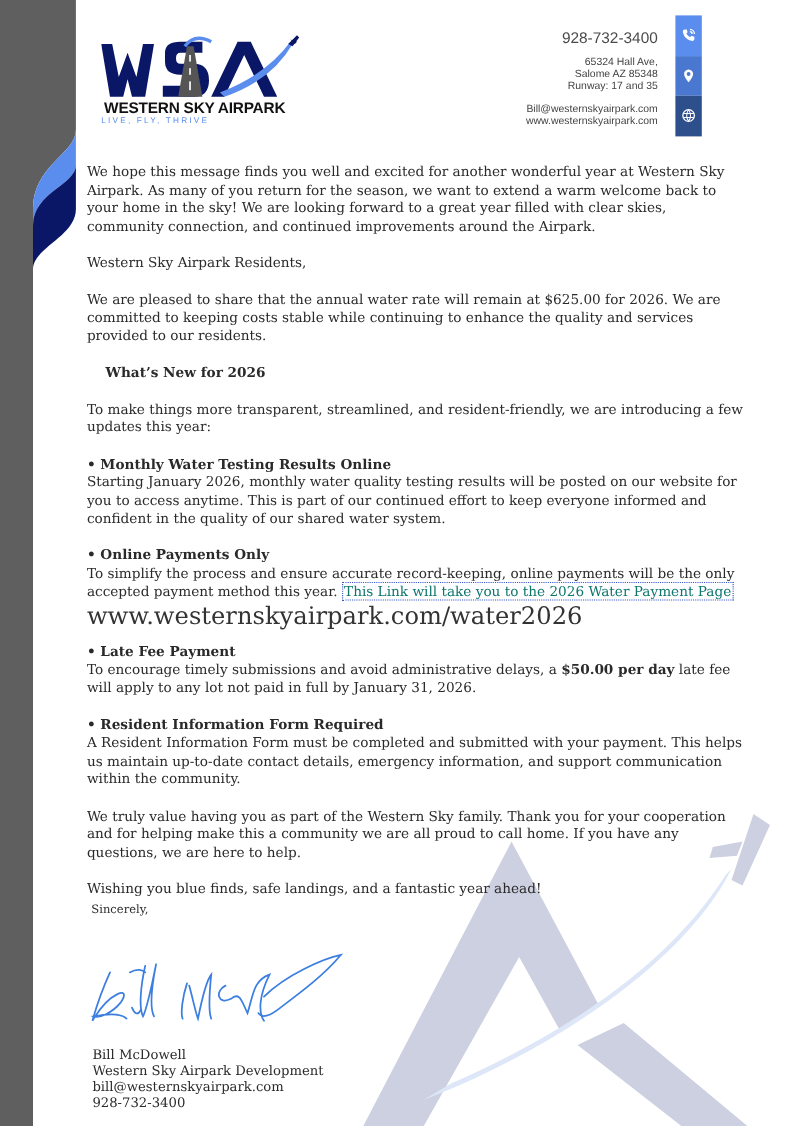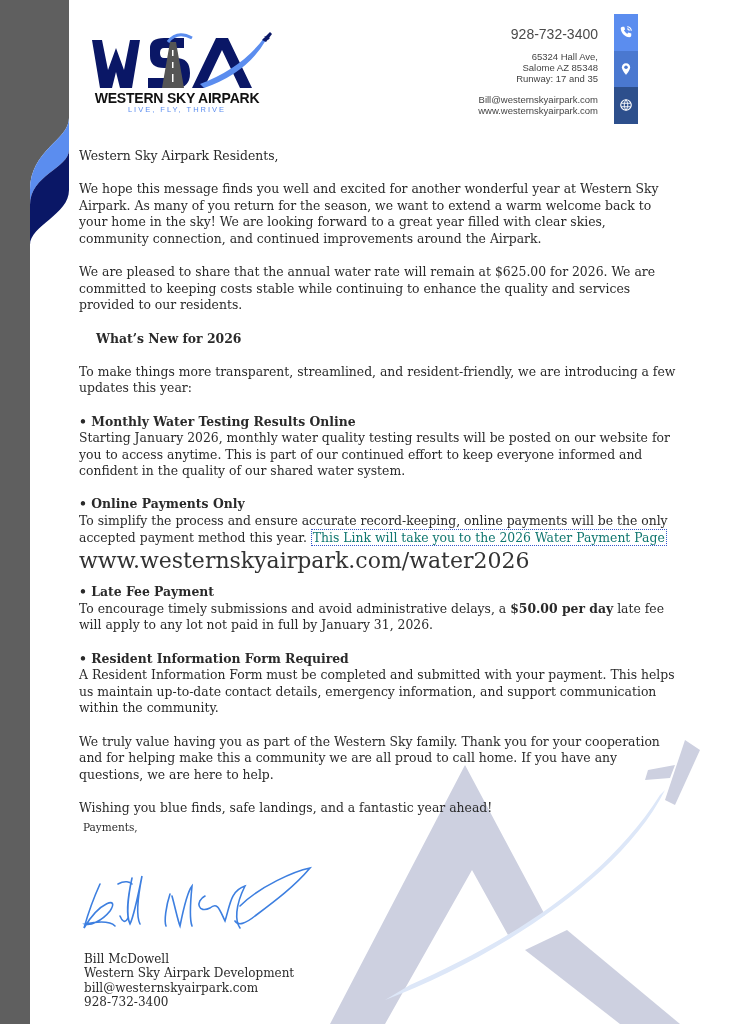--- a/index.html
+++ b/index.html
@@ -5,21 +5,21 @@
   * { box-sizing: border-box; margin: 0; padding: 0; }
   html, body { width: 731px; height: 1024px; overflow: hidden; background: #ffffff; }
   body { position: relative; font-family: "DejaVu Serif", "Liberation Serif", serif; color: #2a2a2a; }
 
   .sidebar-svg { position: absolute; left: 0; top: 0; width: 70px; height: 1024px; z-index: 1; }
   .watermark { position: absolute; left: 330px; top: 720px; width: 401px; height: 304px; z-index: 0; }
 
   .logo { position: absolute; left: 92px; top: 28px; width: 190px; height: 85px; z-index: 2; }
   .logo-wordmark { position: absolute; left: 0; top: 62px; width: 170px; text-align: center;
     font-family: "Liberation Sans", sans-serif; font-weight: bold; font-size: 14px; color: #111; letter-spacing: -0.2px; }
-  .logo-tagline { position: absolute; left: 0; top: 77px; width: 170px; text-align: center;
+  .logo-tagline { position: absolute; left: 0; top: 77px; width: 170px; text-align: left;
     font-family: "Liberation Sans", sans-serif; font-size: 7.5px; color: #5b8def; letter-spacing: 2px; }
 
   .contact { position: absolute; right: 133px; top: 26px; text-align: right; font-family: "Liberation Sans", sans-serif; color: #444; z-index: 2; }
   .contact .phone { font-size: 14px; color: #4a4a4a; margin-bottom: 9px; }
   .contact .addr { font-size: 9.5px; line-height: 11px; }
   .contact .web { font-size: 9.5px; line-height: 11px; margin-top: 10px; }
 
   .icon-column { position: absolute; left: 614px; top: 14px; width: 24px; height: 110px; z-index: 2; }
   .icon-cell { width: 24px; height: 36.6px; display: flex; align-items: center; justify-content: center; }
   .icon-cell svg { width: 14px; height: 14px; }
@@ -94,22 +94,22 @@
   </div>
   <div class="icon-cell c3">
     <svg viewBox="0 0 24 24">
         <circle cx="12" cy="12" r="9" stroke="#fff" stroke-width="2" fill="none"></circle>
         <path d="M4 9 H20 M4 15 H20 M12 3 C8 8 8 16 12 21 M12 3 C16 8 16 16 12 21" stroke="#fff" stroke-width="1.6" fill="none"></path>
       </svg>
   </div>
 </div>
 
 <div class="content">
+  <p>We hope this message finds you well and excited for another wonderful year at Western Sky Airpark. As many of you return for the season, we want to extend a warm welcome back to your home in the sky! We are looking forward to a great year filled with clear skies, community connection, and continued improvements around the Airpark.</p>
   <p>Western Sky Airpark Residents,</p>
-  <p>We hope this message finds you well and excited for another wonderful year at Western Sky Airpark. As many of you return for the season, we want to extend a warm welcome back to your home in the sky! We are looking forward to a great year filled with clear skies, community connection, and continued improvements around the Airpark.</p>
   <p>We are pleased to share that the annual water rate will remain at $625.00 for 2026. We are committed to keeping costs stable while continuing to enhance the quality and services provided to our residents.</p>
   <p class="section-title">What’s New for 2026</p>
   <p>To make things more transparent, streamlined, and resident-friendly, we are introducing a few updates this year:</p>
 
   <p>
     <span class="bullet-title">• Monthly Water Testing Results Online</span><br>
     <span>Starting January 2026, monthly water quality testing results will be posted on our website for you to access anytime. This is part of our continued effort to keep everyone informed and confident in the quality of our shared water system.</span>
   </p>
 
   <p style="margin-bottom:6px;">
@@ -124,21 +124,21 @@
     <span>To encourage timely submissions and avoid administrative delays, a </span><b>$50.00 per day</b><span> late fee will apply to any lot not paid in full by January 31, 2026.</span>
   </p>
 
   <p>
     <span class="bullet-title">• Resident Information Form Required</span><br>
     <span>A Resident Information Form must be completed and submitted with your payment. This helps us maintain up-to-date contact details, emergency information, and support communication within the community.</span>
   </p>
 
   <p>We truly value having you as part of the Western Sky family. Thank you for your cooperation and for helping make this a community we are all proud to call home. If you have any questions, we are here to help.</p>
   <p>Wishing you blue finds, safe landings, and a fantastic year ahead!</p>
-  <p class="sincerely">Payments,</p>
+  <p class="sincerely">Sincerely,</p>
 </div>
 
 <svg class="signature" viewBox="0 0 240 72">
   <g stroke="#3d7fe0" stroke-width="1.6" fill="none" stroke-linecap="round">
     <path d="M20 18 C10 40 6 55 4 62 C20 35 40 30 30 45 C22 55 10 60 5 58 C20 55 30 55 35 60"></path>
     <path d="M40 50 C42 55 45 58 48 52"></path>
     <path d="M52 12 C48 30 46 50 50 58 C54 50 58 30 62 10 C58 30 56 50 60 58"></path>
     <path d="M38 18 C45 14 50 16 52 18"></path>
     <path d="M90 28 C86 40 84 55 86 60 M92 30 C96 45 98 55 100 60 C104 40 108 25 112 20 C110 40 110 55 112 60"></path>
     <path d="M125 30 C115 35 118 48 130 42 C138 35 140 45 145 55 C150 40 150 25 165 20 C155 40 155 55 160 62"></path>

